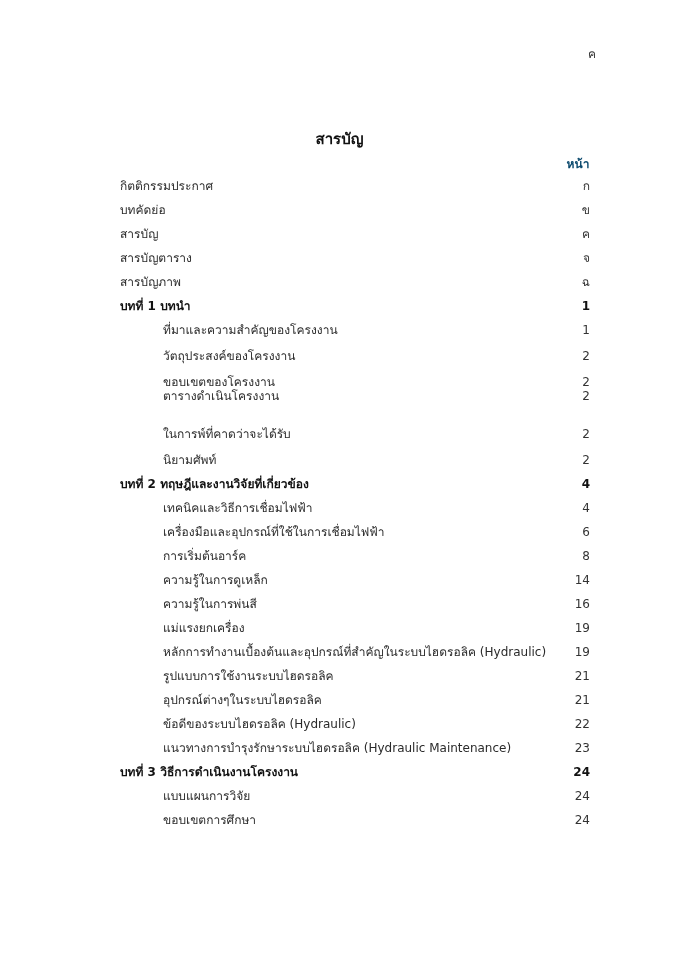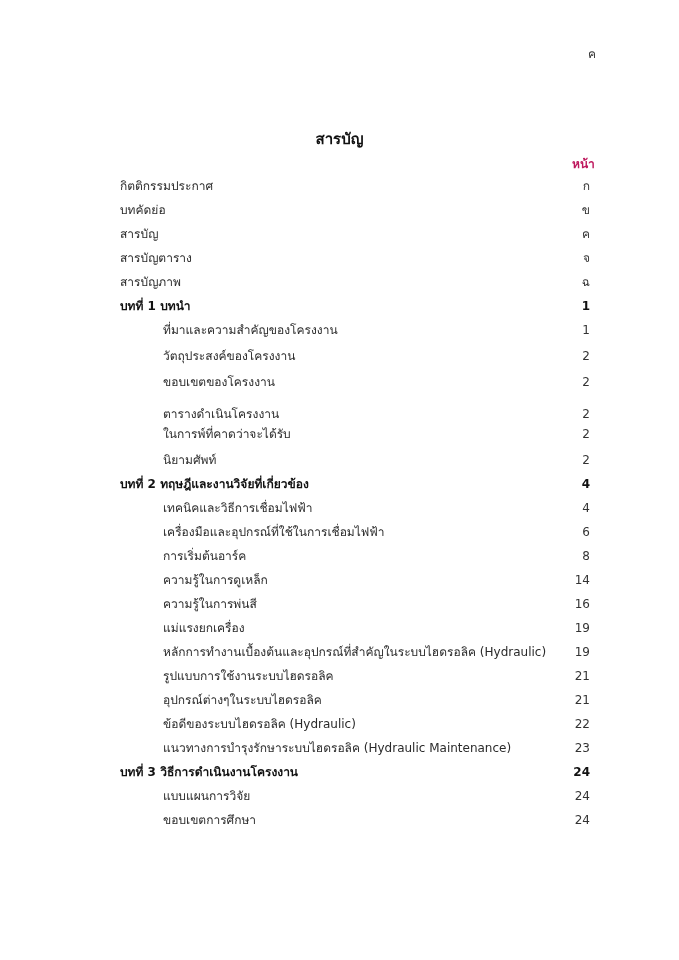--- a/index.html
+++ b/index.html
@@ -28,26 +28,26 @@
       left: 0;
       width: 679px;
       text-align: center;
       font-size: 15px;
       font-weight: bold;
       color: #111;
     }
     .page-header {
       position: absolute;
       top: 154px;
-      left: 572px;
+      left: 558px;
       width: 40px;
-      text-align: left;
+      text-align: center;
       font-size: 12px;
       font-weight: bold;
-      color: #be185d;
+      color: #0c4a6e;
     }
     .toc-list {
       position: absolute;
       top: 0;
       left: 0;
       width: 679px;
     }
     .toc-row {
       position: absolute;
       left: 0;
@@ -120,21 +120,21 @@
       <span class="page">1</span>
     </div>
     <div class="toc-row indent" style="top: 346px;">
       <span class="label">วัตถุประสงค์ของโครงงาน</span>
       <span class="page">2</span>
     </div>
     <div class="toc-row indent" style="top: 372px; padding-left: 20px;">
       <span class="label">ขอบเขตของโครงงาน</span>
       <span class="page">2</span>
     </div>
-    <div class="toc-row indent" style="top: 404px;">
+    <div class="toc-row indent" style="top: 386px;">
       <span class="label">ตารางดำเนินโครงงาน</span>
       <span class="page">2</span>
     </div>
     <div class="toc-row indent" style="top: 424px;">
       <span class="label">ในการพ์ที่คาดว่าจะได้รับ</span>
       <span class="page">2</span>
     </div>
     <div class="toc-row indent" style="top: 450px;">
       <span class="label">นิยามศัพท์</span>
       <span class="page">2</span>

